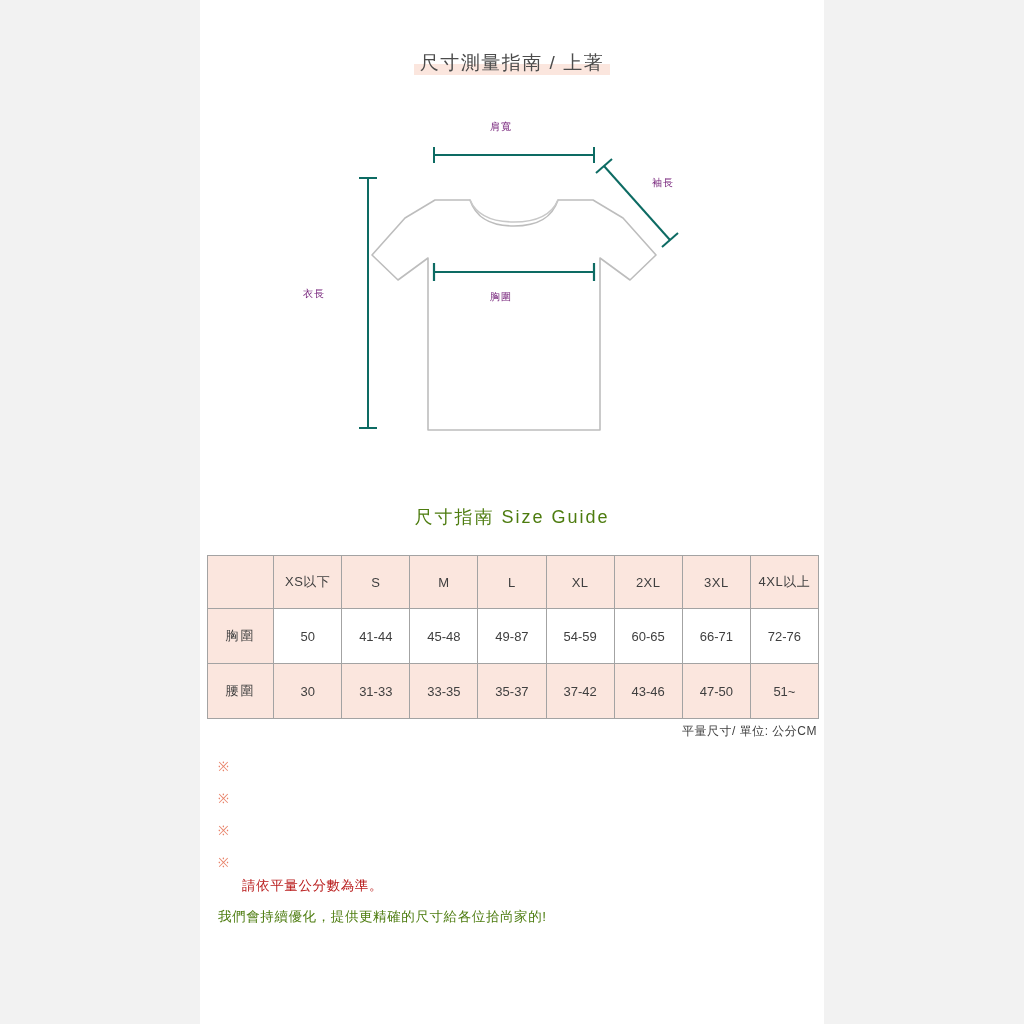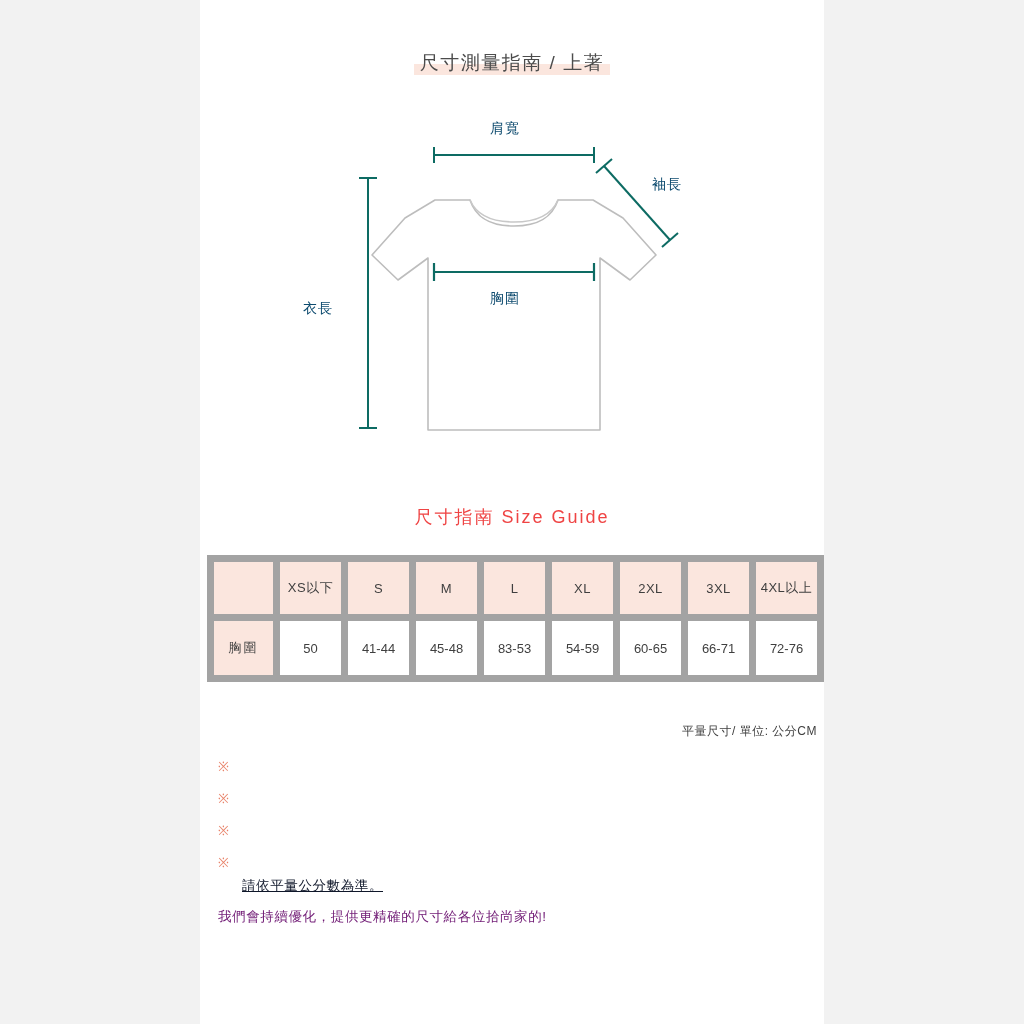--- a/index.html
+++ b/index.html
@@ -58,58 +58,58 @@
     left: 0;
     top: 100px;
     width: 624px;
     height: 370px;
   }
   .diagram svg {
     display: block;
   }
   .dlabel {
     position: absolute;
-    font-size: 14px;
-    color: #0c4a6e;
+    font-size: 10px;
+    color: #701a75;
     letter-spacing: 1px;
     white-space: nowrap;
   }
   .lbl-shoulder { left: 290px; top: 20px; }
   .lbl-sleeve   { left: 452px; top: 76px; }
   .lbl-chest    { left: 290px; top: 190px; }
-  .lbl-length   { left: 103px; top: 200px; }
+  .lbl-length   { left: 103px; top: 187px; }
 
   
   .sg-title {
     position: absolute;
     left: 0;
     top: 505px;
     width: 624px;
     text-align: center;
     font-size: 18px;
     letter-spacing: 2px;
-    color: #ef4444;
+    color: #4d7c0f;
   }
 
   
   table.size-table {
     position: absolute;
     left: 7px;
     top: 555px;
     width: 612px;
     border-collapse: collapse;
     table-layout: fixed;
   }
   table.size-table td,
   table.size-table th {
     font-weight: normal;
     font-size: 13px;
     color: #3f3f3f;
     text-align: center;
-    border: 7px solid #a3a3a3;
+    border: 1px solid #a3a3a3;
     padding: 0;
   }
   .hdr-row td { height: 52px; background: #fbe6de; letter-spacing: 0.5px; }
   .hdr-row td.corner { background: #fbe6de; }
   .row-chest td { height: 54px; background: #ffffff; }
   .row-waist td { height: 54px; background: #fbe6de; }
   .rowlabel {
     background: #fbe6de !important;
     letter-spacing: 2px;
     width: 66px;
@@ -143,27 +143,26 @@
   .note .mark {
     color: #e8836a;
     margin-right: 7px;
     flex: 0 0 auto;
     font-size: 13px;
     line-height: 1.45;
   }
   .note-cont {
     margin: -8px 0 13px 24px;
     font-size: 13.5px;
-    color: #0f172a;
+    color: #b91c1c;
     letter-spacing: 0.6px;
-    text-decoration: underline;
   }
   .note-last {
     font-size: 13.5px;
-    color: #701a75;
+    color: #4d7c0f;
     letter-spacing: 0.6px;
     margin-top: 6px;
   }
 </style>
 </head>
 <body>
 
 <div id="page">
 
   <div class="title-wrap">
@@ -251,25 +250,36 @@
         <td>XL</td>
         <td>2XL</td>
         <td>3XL</td>
         <td>4XL以上</td>
       </tr>
       <tr class="row-chest">
         <td class="rowlabel">胸圍</td>
         <td>50</td>
         <td>41-44</td>
         <td>45-48</td>
-        <td>83-53</td>
+        <td>49-87</td>
         <td>54-59</td>
         <td>60-65</td>
         <td>66-71</td>
         <td>72-76</td>
+      </tr>
+      <tr class="row-waist">
+        <td class="rowlabel">腰圍</td>
+        <td>30</td>
+        <td>31-33</td>
+        <td>33-35</td>
+        <td>35-37</td>
+        <td>37-42</td>
+        <td>43-46</td>
+        <td>47-50</td>
+        <td>51~</td>
       </tr>
     </tbody>
   </table>
 
   <div class="unit-note">平量尺寸/ 單位: 公分CM</div>
 
   <div class="notes">
     <div class="note">
       <span class="mark">※</span>
     </div>

